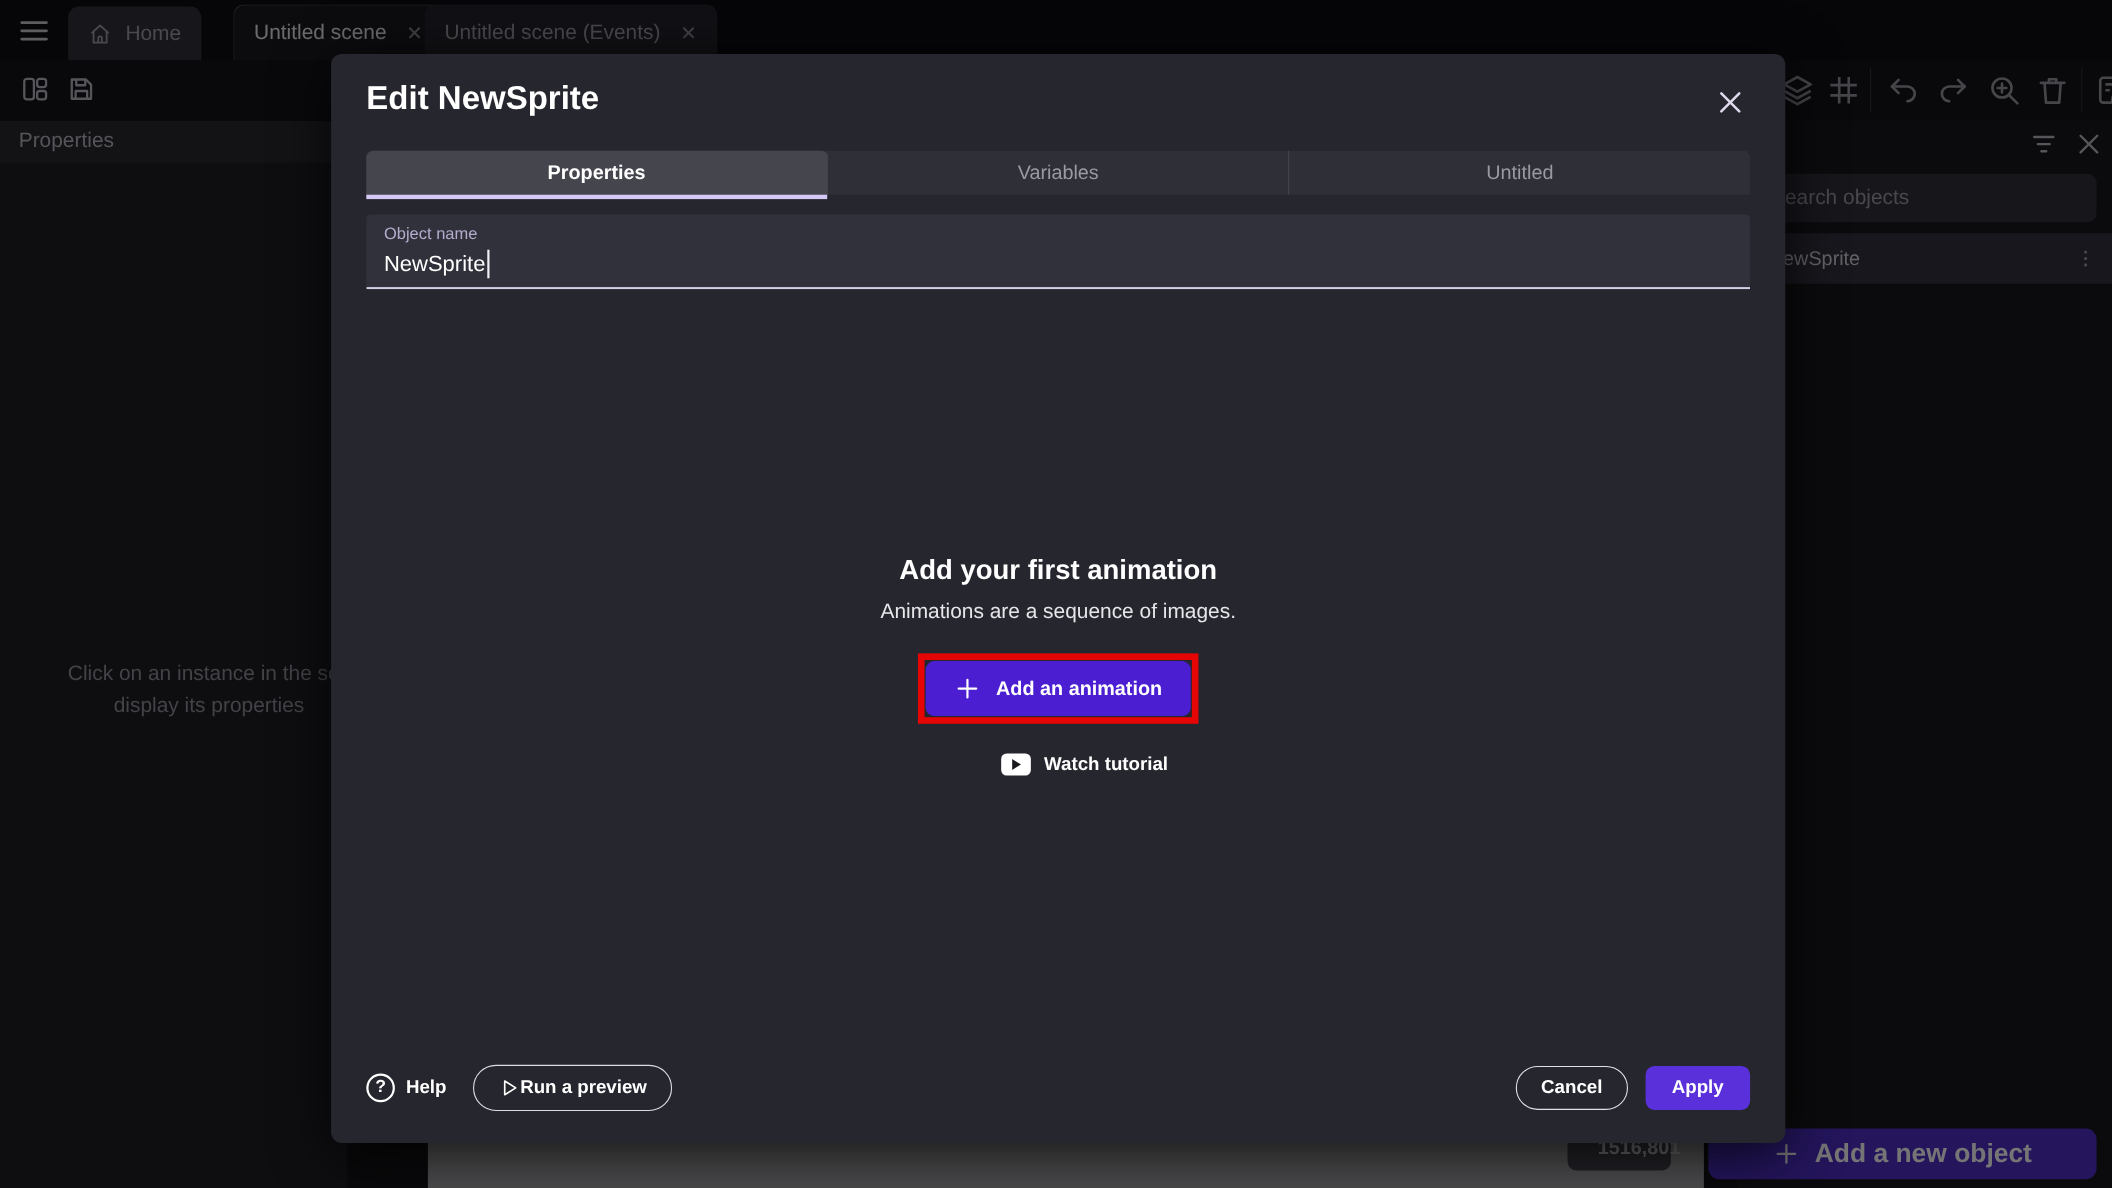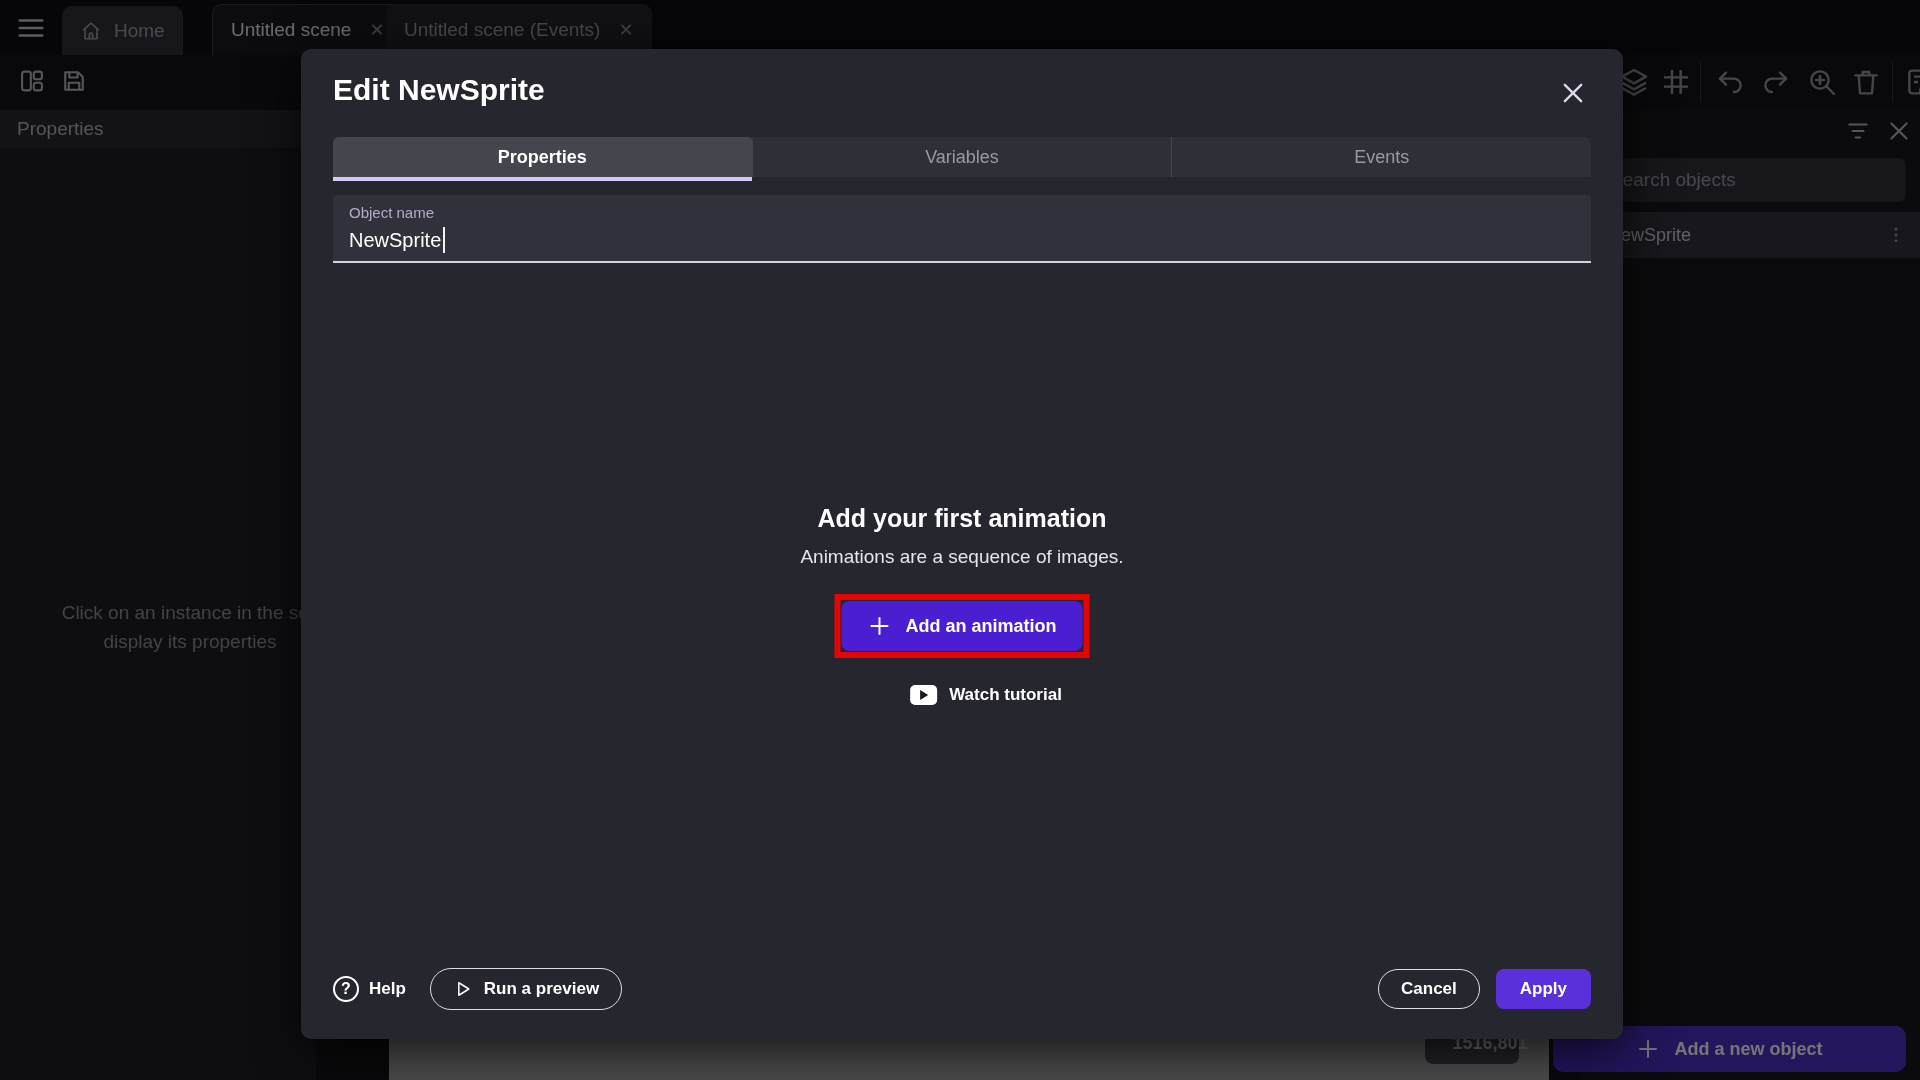--- a/index.html
+++ b/index.html
@@ -42,21 +42,21 @@
   .right-panel { position:absolute; left:1580px; top:110px; width:340px; height:970px; background:#141418; }
   .rp-hdr-ic { position:absolute; width:26px; height:26px; color:#b9b9c2; cursor:pointer; }
   .rp-search { position:absolute; left:16px; top:48px; width:310px; height:44px; background:#2e2e36;
                border:none; border-radius:8px; color:#e8e8ee; font-size:19px; padding:0 14px;
                font-family:"Liberation Sans", sans-serif; outline:none; }
   .rp-search::placeholder { color:#9a9aa6; }
   .rp-row { position:absolute; left:0; top:102px; width:340px; height:46px; background:#30303a;
             display:flex; align-items:center; color:#d4d4dc; font-size:18px; padding-left:28px; cursor:pointer; }
   .rp-row .kebab { position:absolute; right:14px; width:20px; height:20px; color:#9a9aa4; }
   .add-object { position:absolute; left:-27px; top:916px; width:353px; height:46px; border-radius:10px;
-                background:#4c2ac5; border:none; color:#fff; font-weight:bold; font-size:18px;
+                background:#4c2ac5; border:none; color:#fff; font-weight:bold; font-size:24px;
                 display:flex; align-items:center; justify-content:center; gap:14px; cursor:pointer;
                 font-family:"Liberation Sans", sans-serif; }
   .add-object svg { width:24px; height:24px; }
 
   
   .backdrop { position:absolute; inset:0; background:rgba(3,3,6,0.55); z-index:50; }
 
   
   .modal { position:absolute; left:301px; top:49px; width:1322px; height:990px; background:#26262e;
            border-radius:10px; z-index:100; box-shadow:0 10px 50px rgba(0,0,0,0.75); }
@@ -95,21 +95,21 @@
                border-top:5px solid transparent; border-bottom:5px solid transparent; }
   .watch span { color:#fff; font-weight:bold; font-size:17px; }
 
   .m-footer { position:absolute; left:32px; right:32px; top:918px; height:44px; display:flex; align-items:center; }
   .help { display:flex; align-items:center; gap:10px; color:#fff; cursor:pointer; }
   .help .q { width:26px; height:26px; border:2px solid #fff; border-radius:50%; display:flex;
              align-items:center; justify-content:center; font-weight:bold; font-size:16px; }
   .help span { font-weight:bold; font-size:17px; }
   .btn-preview { margin-left:24px; height:42px; padding:0 22px; border-radius:21px; background:transparent;
                  border:1px solid #dcdce4; color:#fff; font-weight:bold; font-size:17px; display:flex;
-                 align-items:center; gap:11px; cursor:pointer; font-family:"Liberation Sans", sans-serif; }
+                 align-items:center; gap:0; cursor:pointer; font-family:"Liberation Sans", sans-serif; }
   .btn-preview svg { width:20px; height:20px; }
   .spacer { flex:1; }
   .btn-cancel { height:40px; padding:0 22px; border-radius:20px; background:transparent;
                 border:1px solid #e0e0e8; color:#fff; font-weight:bold; font-size:17px; cursor:pointer;
                 font-family:"Liberation Sans", sans-serif; }
   .btn-apply { margin-left:16px; height:40px; padding:0 24px; border-radius:8px; background:#5a30da;
                border:none; color:#fff; font-weight:bold; font-size:17px; cursor:pointer;
                font-family:"Liberation Sans", sans-serif; }
   svg { display:block; }
 </style>
@@ -258,21 +258,21 @@
     <div class="m-title">Edit NewSprite</div>
     <div class="m-close">
       <svg viewBox="0 0 24 24" fill="none" stroke="currentColor" stroke-width="2" stroke-linecap="round">
           <path d="M5 5l14 14M19 5 5 19"></path>
         </svg>
     </div>
 
     <div class="m-tabs">
       <div class="m-tab active">Properties</div>
       <div class="m-tab">Variables</div>
-      <div class="m-tab">Events</div>
+      <div class="m-tab">Untitled</div>
     </div>
 
     <div class="m-field">
       <div class="lbl">Object name</div>
       <div class="val">
         <span>NewSprite</span>
         <span class="caret"></span>
       </div>
     </div>
 

